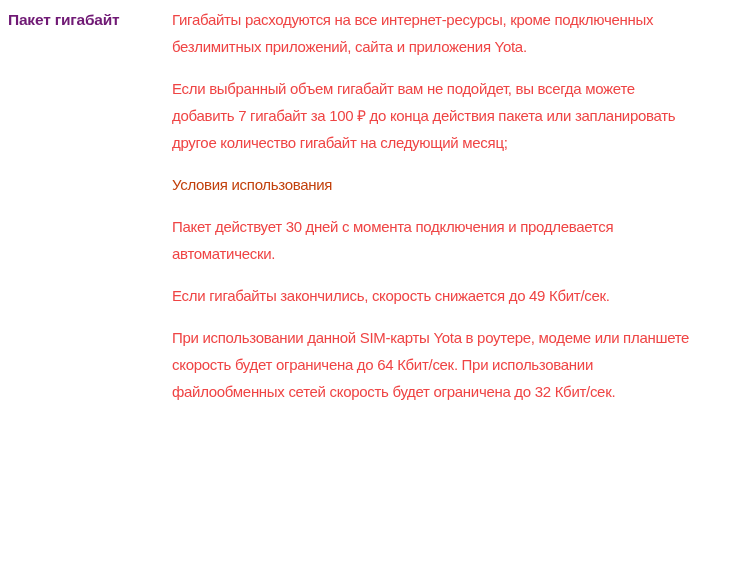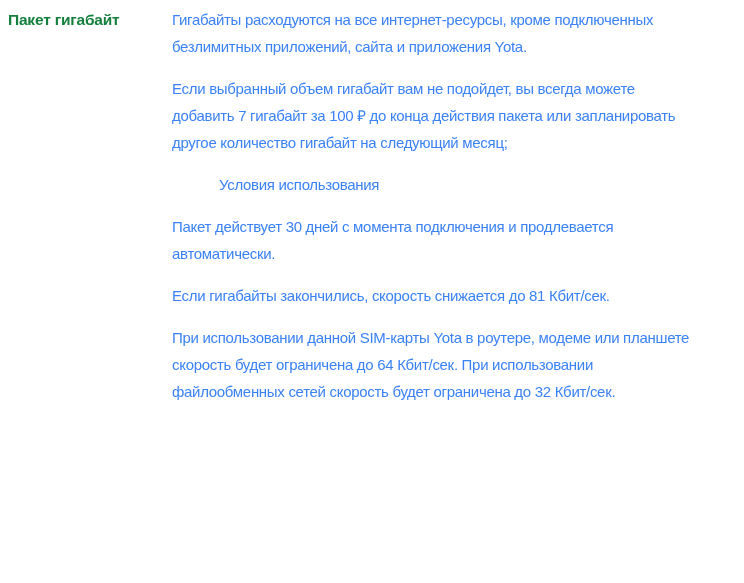--- a/index.html
+++ b/index.html
@@ -22,51 +22,50 @@
     box-sizing: border-box;
     width: 744px;
   }
   .row-title {
     width: 164px;
     flex-shrink: 0;
     font-size: 15.5px;
     font-weight: bold;
     line-height: 27px;
     letter-spacing: -0.2px;
-    color: #15803d;
+    color: #701a75;
   }
   .row-content {
     flex: 1;
     min-width: 0;
   }
   .para {
     margin: 0 0 15px 0;
     font-size: 15px;
     line-height: 27px;
     letter-spacing: -0.3px;
-    color: #3b82f6;
+    color: #ef4444;
     white-space: pre-line;
   }
   .para.muted {
-    color: #3b82f6;
-    margin-left: 47px;
+    color: #c2410c;
   }
 </style>
 </head>
 <body>
 
 <div class="row">
   <div class="row-title">Пакет гигабайт</div>
   <div class="row-content">
     <p class="para">Гигабайты расходуются на все интернет-ресурсы, кроме подключенных
 безлимитных приложений, сайта и приложения Yota.</p>
     <p class="para">Если выбранный объем гигабайт вам не подойдет, вы всегда можете
 добавить 7 гигабайт за 100 ₽ до конца действия пакета или запланировать
 другое количество гигабайт на следующий месяц;</p>
     <p class="para muted">Условия использования</p>
     <p class="para">Пакет действует 30 дней с момента подключения и продлевается
 автоматически.</p>
-    <p class="para">Если гигабайты закончились, скорость снижается до 81 Кбит/сек.</p>
+    <p class="para">Если гигабайты закончились, скорость снижается до 49 Кбит/сек.</p>
     <p class="para">При использовании данной SIM-карты Yota в роутере, модеме или планшете
 скорость будет ограничена до 64 Кбит/сек. При использовании
 файлообменных сетей скорость будет ограничена до 32 Кбит/сек.</p>
   </div>
 </div>
 
 </body></html>

